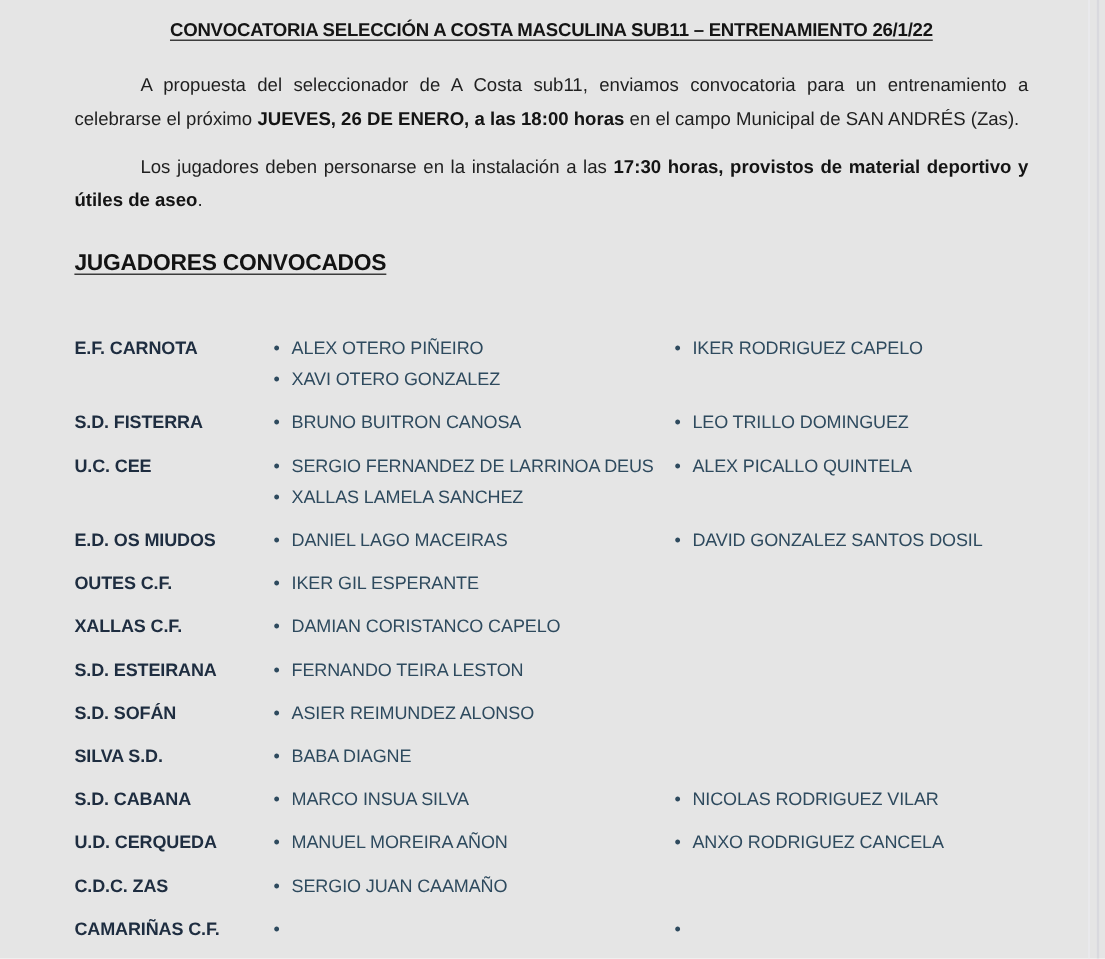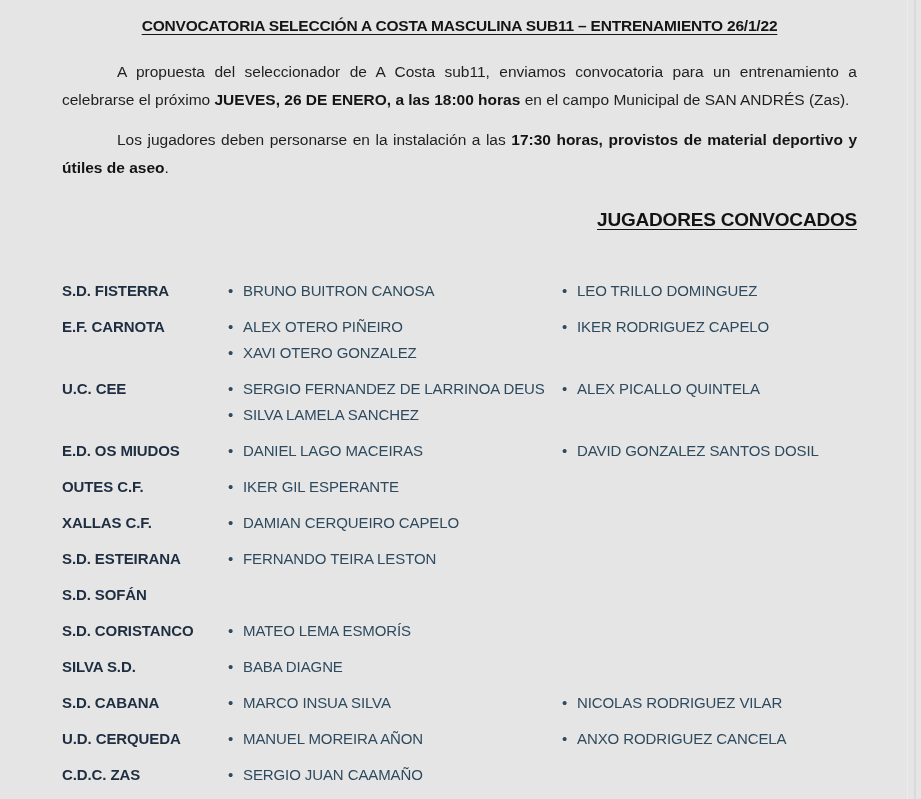--- a/index.html
+++ b/index.html
@@ -45,21 +45,21 @@
     line-height: 28px;
     text-align: justify;
     text-indent: 55px;
     color: var(--body, #1f1f1f);
   }
   .para.second { margin-top: 12px; }
   .para b { font-weight: bold; color: #141414; margin-top: 10px; }
 
   .section-heading {
     margin-top: 26px;
-    text-align: right;
+    text-align: left;
     font-weight: bold;
     font-size: 19px;
     line-height: 24px;
     color: #131313;
     text-decoration: underline;
     text-underline-offset: 3px;
     letter-spacing: -0.2px;
   }
 
   .roster {
@@ -109,45 +109,45 @@
     <div class="doc-title">CONVOCATORIA SELECCIÓN A COSTA MASCULINA SUB11 – ENTRENAMIENTO 26/1/22</div>
 
     <p class="para"><span>A propuesta del seleccionador de A Costa sub11, enviamos convocatoria para un entrenamiento a celebrarse el próximo </span><b>JUEVES, 26 DE ENERO, a las 18:00 horas</b><span> en el campo Municipal de SAN ANDRÉS (Zas).</span></p>
 
     <p class="para second"><span>Los jugadores deben personarse en la instalación a las </span><b>17:30 horas, provistos de material deportivo y útiles de aseo</b><span>.</span></p>
 
     <div class="section-heading">JUGADORES CONVOCADOS</div>
 
     <div class="roster" id="roster">
   <div class="roster-row">
-    <div class="club-cell">S.D. FISTERRA</div>
-    <div class="players-col col1">
-            <div class="player-line"><span class="bullet">•</span><span>BRUNO BUITRON CANOSA</span></div>
-          </div>
-    <div class="players-col col2">
-            <div class="player-line"><span class="bullet">•</span><span>LEO TRILLO DOMINGUEZ</span></div>
-          </div>
-  </div>
-
-  <div class="roster-row">
     <div class="club-cell">E.F. CARNOTA</div>
     <div class="players-col col1">
             <div class="player-line"><span class="bullet">•</span><span>ALEX OTERO PIÑEIRO</span></div>
             <div class="player-line"><span class="bullet">•</span><span>XAVI OTERO GONZALEZ</span></div>
           </div>
     <div class="players-col col2">
             <div class="player-line"><span class="bullet">•</span><span>IKER RODRIGUEZ CAPELO</span></div>
           </div>
   </div>
 
   <div class="roster-row">
+    <div class="club-cell">S.D. FISTERRA</div>
+    <div class="players-col col1">
+            <div class="player-line"><span class="bullet">•</span><span>BRUNO BUITRON CANOSA</span></div>
+          </div>
+    <div class="players-col col2">
+            <div class="player-line"><span class="bullet">•</span><span>LEO TRILLO DOMINGUEZ</span></div>
+          </div>
+  </div>
+
+  <div class="roster-row">
     <div class="club-cell">U.C. CEE</div>
     <div class="players-col col1">
             <div class="player-line"><span class="bullet">•</span><span>SERGIO FERNANDEZ DE LARRINOA DEUS</span></div>
-            <div class="player-line"><span class="bullet">•</span><span>SILVA LAMELA SANCHEZ</span></div>
+            <div class="player-line"><span class="bullet">•</span><span>XALLAS LAMELA SANCHEZ</span></div>
           </div>
     <div class="players-col col2">
             <div class="player-line"><span class="bullet">•</span><span>ALEX PICALLO QUINTELA</span></div>
           </div>
   </div>
 
   <div class="roster-row">
     <div class="club-cell">E.D. OS MIUDOS</div>
     <div class="players-col col1">
             <div class="player-line"><span class="bullet">•</span><span>DANIEL LAGO MACEIRAS</span></div>
@@ -160,44 +160,40 @@
   <div class="roster-row">
     <div class="club-cell">OUTES C.F.</div>
     <div class="players-col col1">
             <div class="player-line"><span class="bullet">•</span><span>IKER GIL ESPERANTE</span></div>
           </div>
   </div>
 
   <div class="roster-row">
     <div class="club-cell">XALLAS C.F.</div>
     <div class="players-col col1">
-            <div class="player-line"><span class="bullet">•</span><span>DAMIAN CERQUEIRO CAPELO</span></div>
+            <div class="player-line"><span class="bullet">•</span><span>DAMIAN CORISTANCO CAPELO</span></div>
           </div>
     <div class="players-col col2"></div>
   </div>
 
   <div class="roster-row">
     <div class="club-cell">S.D. ESTEIRANA</div>
     <div class="players-col col1">
             <div class="player-line"><span class="bullet">•</span><span>FERNANDO TEIRA LESTON</span></div>
           </div>
     <div class="players-col col2"></div>
   </div>
 
   <div class="roster-row">
     <div class="club-cell">S.D. SOFÁN</div>
-  </div>
-
-  <div class="roster-row">
-    <div class="club-cell">S.D. CORISTANCO</div>
-    <div class="players-col col1">
-            <div class="player-line"><span class="bullet">•</span><span>MATEO LEMA ESMORÍS</span></div>
-          </div>
-    <div class="players-col col2"></div>
-  </div>
+    <div class="players-col col2">
+            <div class="player-line"><span class="bullet">•</span><span>ASIER REIMUNDEZ ALONSO</span></div>
+          </div>
+  </div>
+
 
   <div class="roster-row">
     <div class="club-cell">SILVA S.D.</div>
     <div class="players-col col1">
             <div class="player-line"><span class="bullet">•</span><span>BABA DIAGNE</span></div>
           </div>
     <div class="players-col col2"></div>
   </div>
 
   <div class="roster-row">

